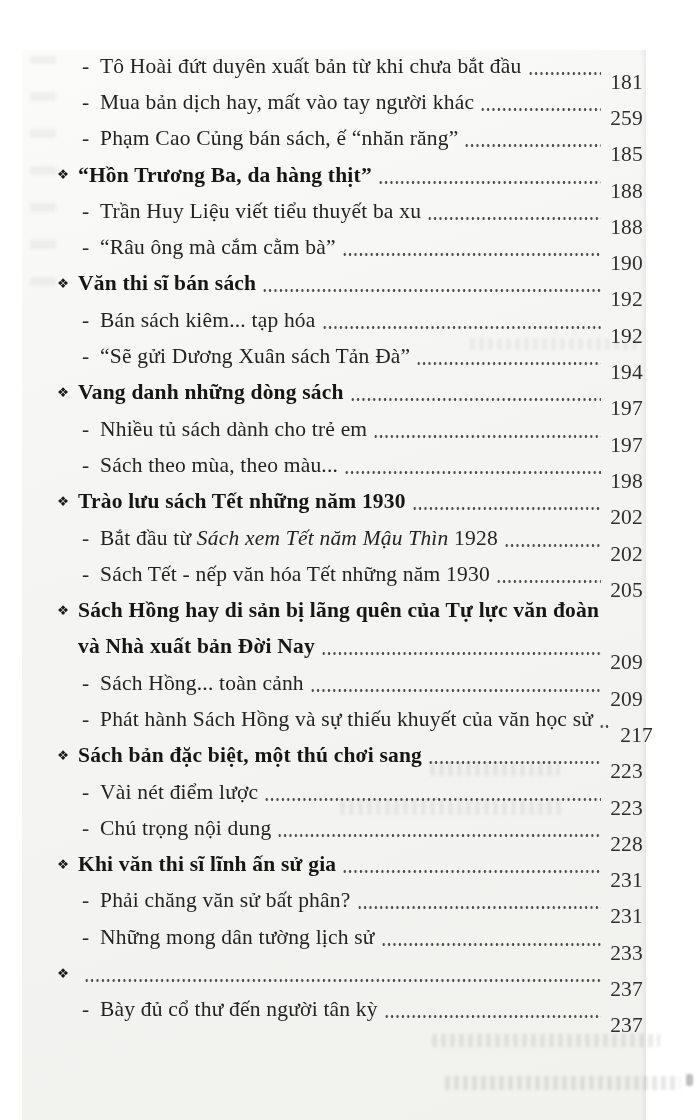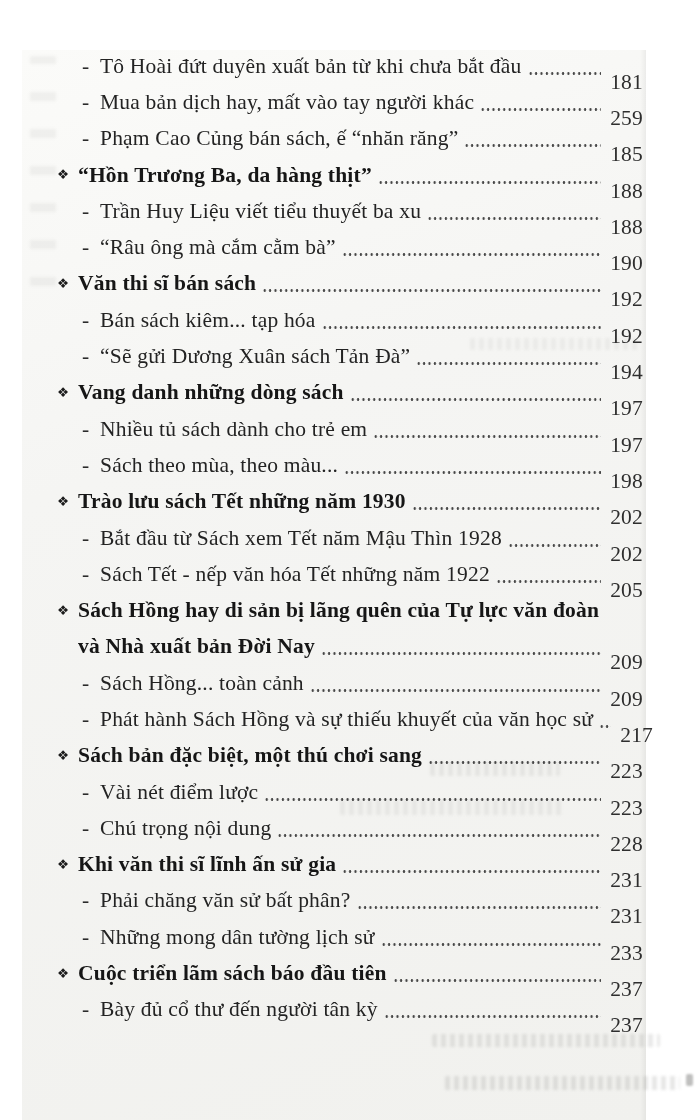--- a/index.html
+++ b/index.html
@@ -19,21 +19,21 @@
     position:absolute;left:57px;top:48px;width:586px;
     font-size:21.5px;letter-spacing:0.2px;
   }
   .row{display:flex;align-items:center;height:36.3px;white-space:nowrap;}
   .row .marker{flex:0 0 auto;color:#1c1c1c;}
   .sec .marker{width:21px;font-family:"DejaVu Sans",sans-serif;font-size:13.5px;position:relative;top:-1px;}
   .sub{padding-left:25px;}
   .sub .marker{width:18px;color:#2a2a2a;}
   .sec .label{font-weight:700;color:#161616;text-align:right;}
   .sub .label{color:#232323;}
-  .label .it{}
+  .label .it{font-style:italic;}
   .cont{padding-left:21px;}
   .leader{
     flex:1 1 auto;height:3px;align-self:center;position:relative;top:7px;
     margin:0 5px 0 6px;min-width:12px;
     background-image:radial-gradient(circle at 2.7px 1.5px,#454545 1.05px,rgba(0,0,0,0) 1.45px);
     background-size:5.4px 3px;background-repeat:repeat-x;background-position:left center;
   }
   .pagenum{flex:0 0 auto;min-width:37px;text-align:right;color:#2e2e2e;margin-top:32px;}
   .smudge{
     position:absolute;filter:blur(1.6px);border-radius:2px;
@@ -136,21 +136,21 @@
         <span class="pagenum">202</span>
       </div>
       <div class="row sub">
         <span class="marker">-</span>
         <span class="label"><span>Bắt đầu từ </span><span class="it">Sách xem Tết năm Mậu Thìn</span><span> 1928</span></span>
         <span class="leader"></span>
         <span class="pagenum">202</span>
       </div>
       <div class="row sub">
         <span class="marker">-</span>
-        <span class="label">Sách Tết - nếp văn hóa Tết những năm 1922</span>
+        <span class="label">Sách Tết - nếp văn hóa Tết những năm 1930</span>
         <span class="leader"></span>
         <span class="pagenum">205</span>
       </div>
       <div class="row sec noleader">
         <span class="marker">❖</span>
         <span class="label">Sách Hồng hay di sản bị lãng quên của Tự lực văn đoàn</span>
       </div>
       <div class="row cont sec">
         <span class="label">và Nhà xuất bản Đời Nay</span>
         <span class="leader"></span>
@@ -199,21 +199,20 @@
         <span class="pagenum">231</span>
       </div>
       <div class="row sub">
         <span class="marker">-</span>
         <span class="label">Những mong dân tường lịch sử</span>
         <span class="leader"></span>
         <span class="pagenum">233</span>
       </div>
       <div class="row sec">
         <span class="marker">❖</span>
-        <span class="label">Cuộc triển lãm sách báo đầu tiên</span>
         <span class="leader"></span>
         <span class="pagenum">237</span>
       </div>
       <div class="row sub">
         <span class="marker">-</span>
         <span class="label">Bày đủ cổ thư đến người tân kỳ</span>
         <span class="leader"></span>
         <span class="pagenum">237</span>
       </div>
     </div>

